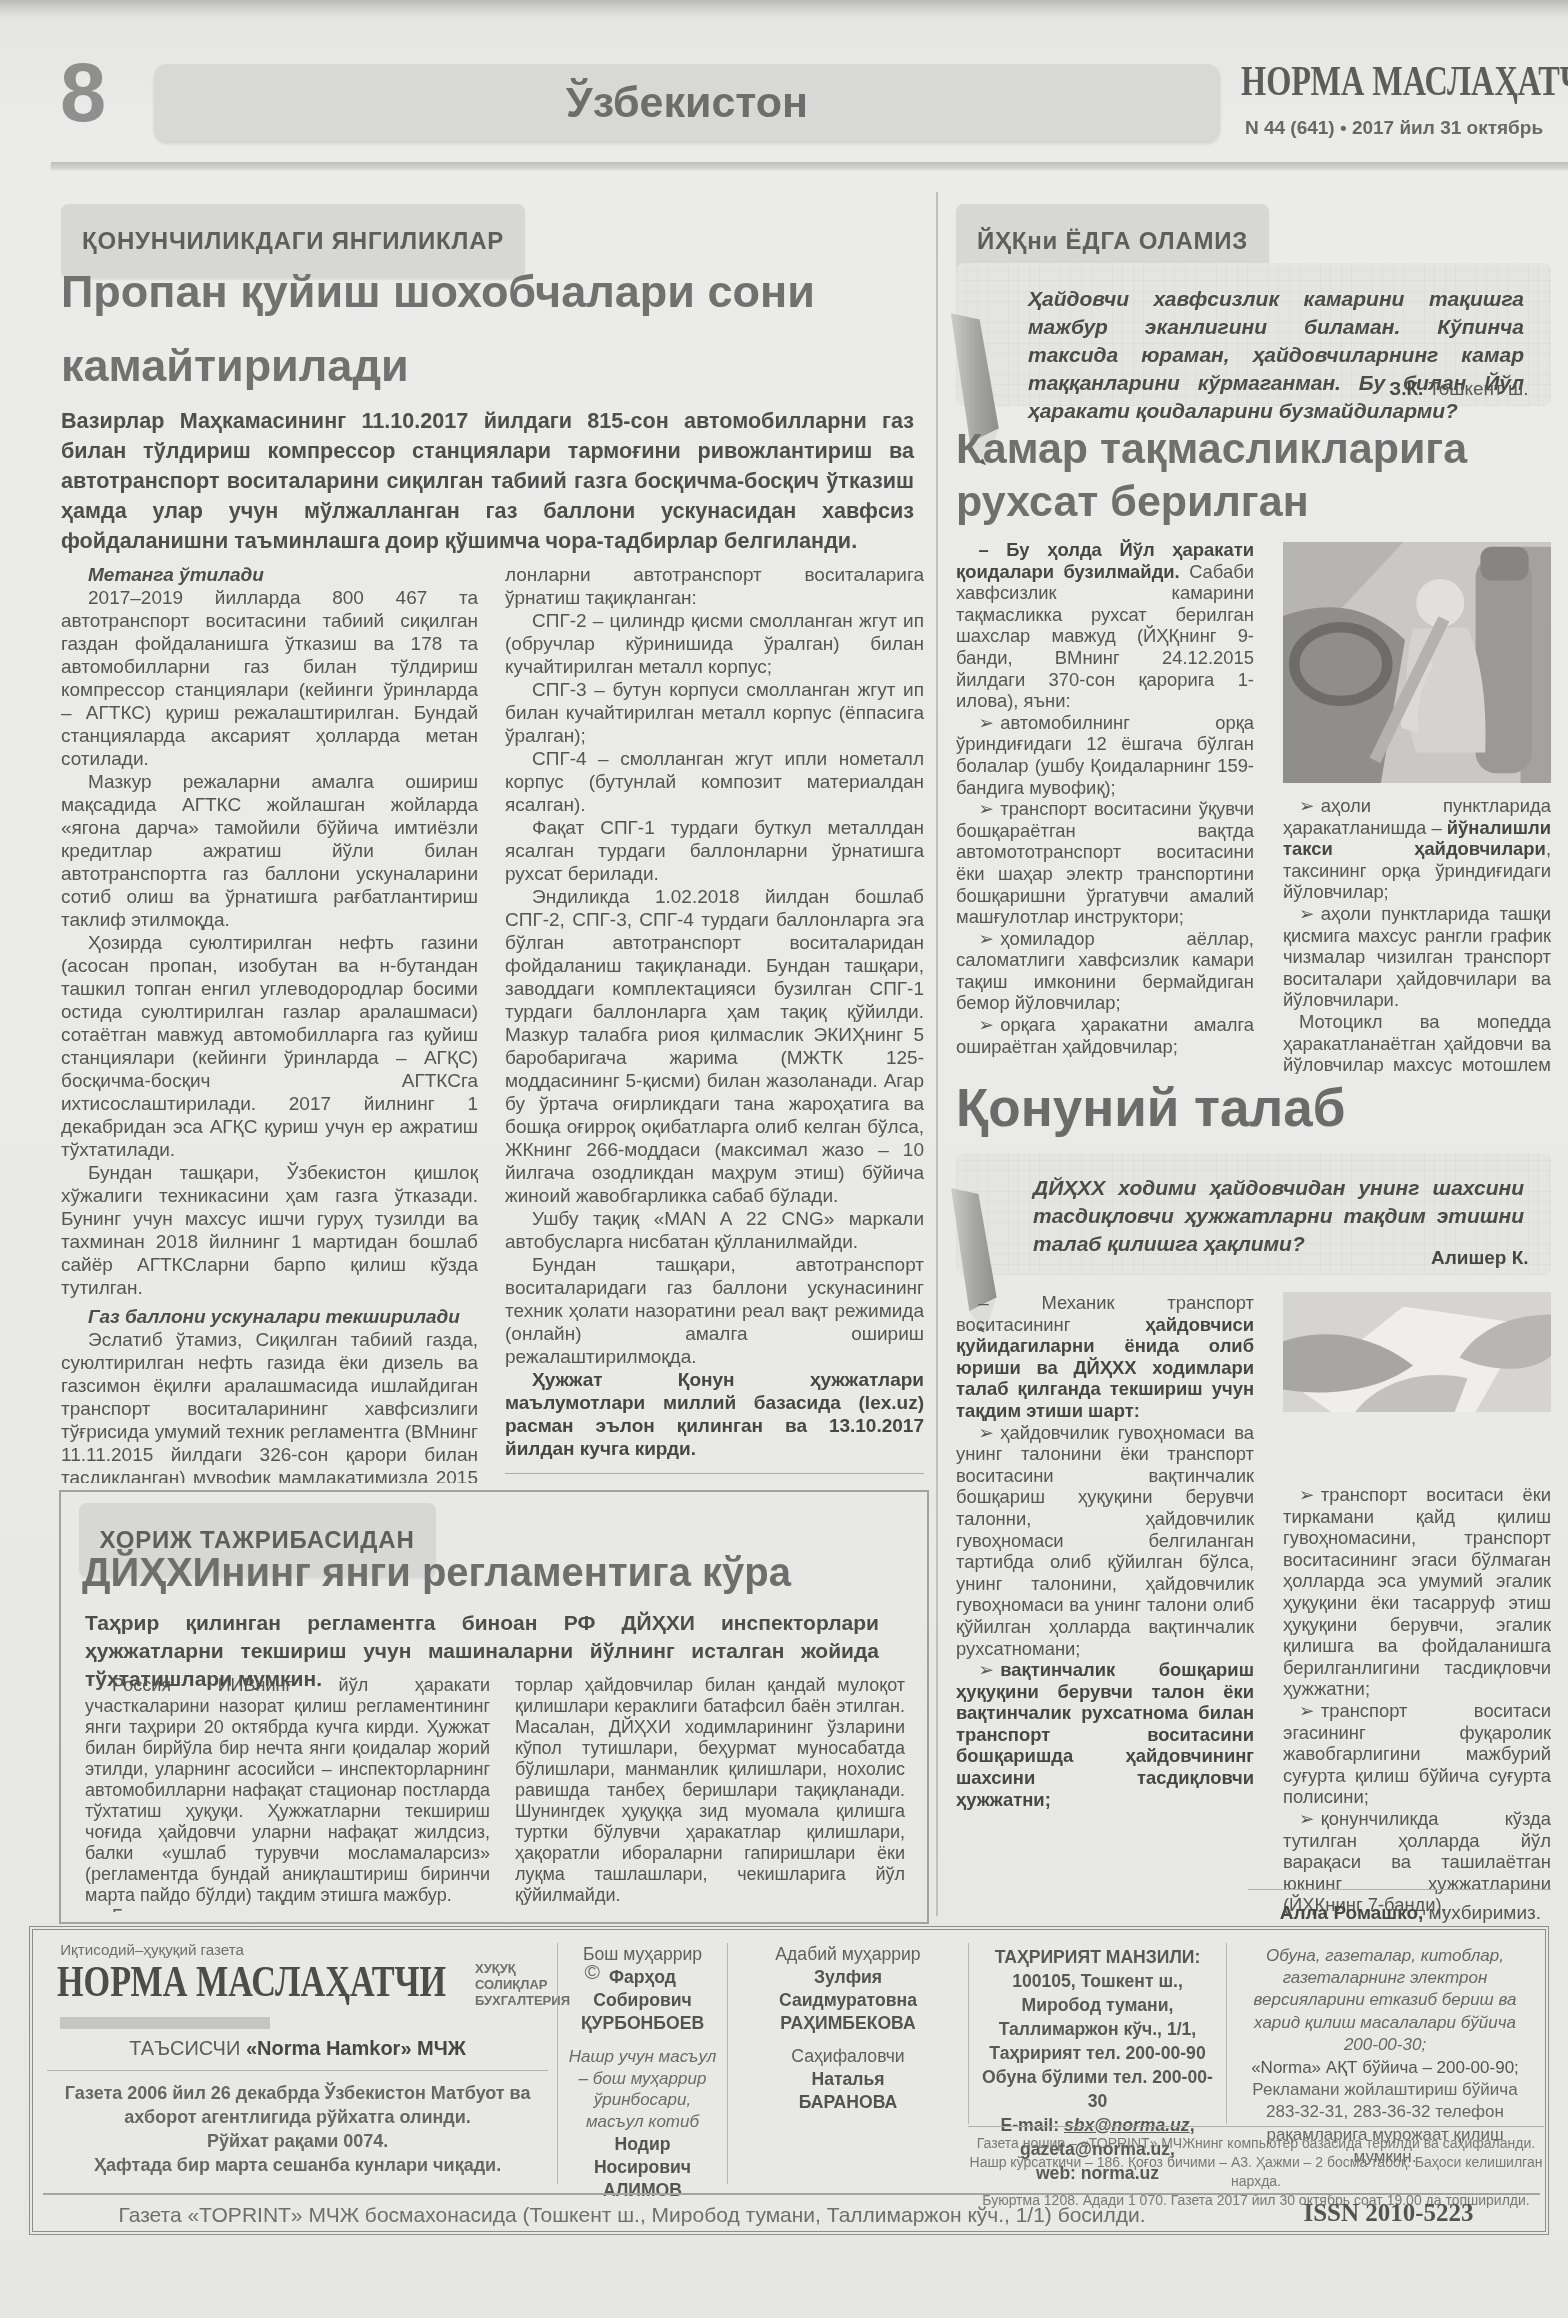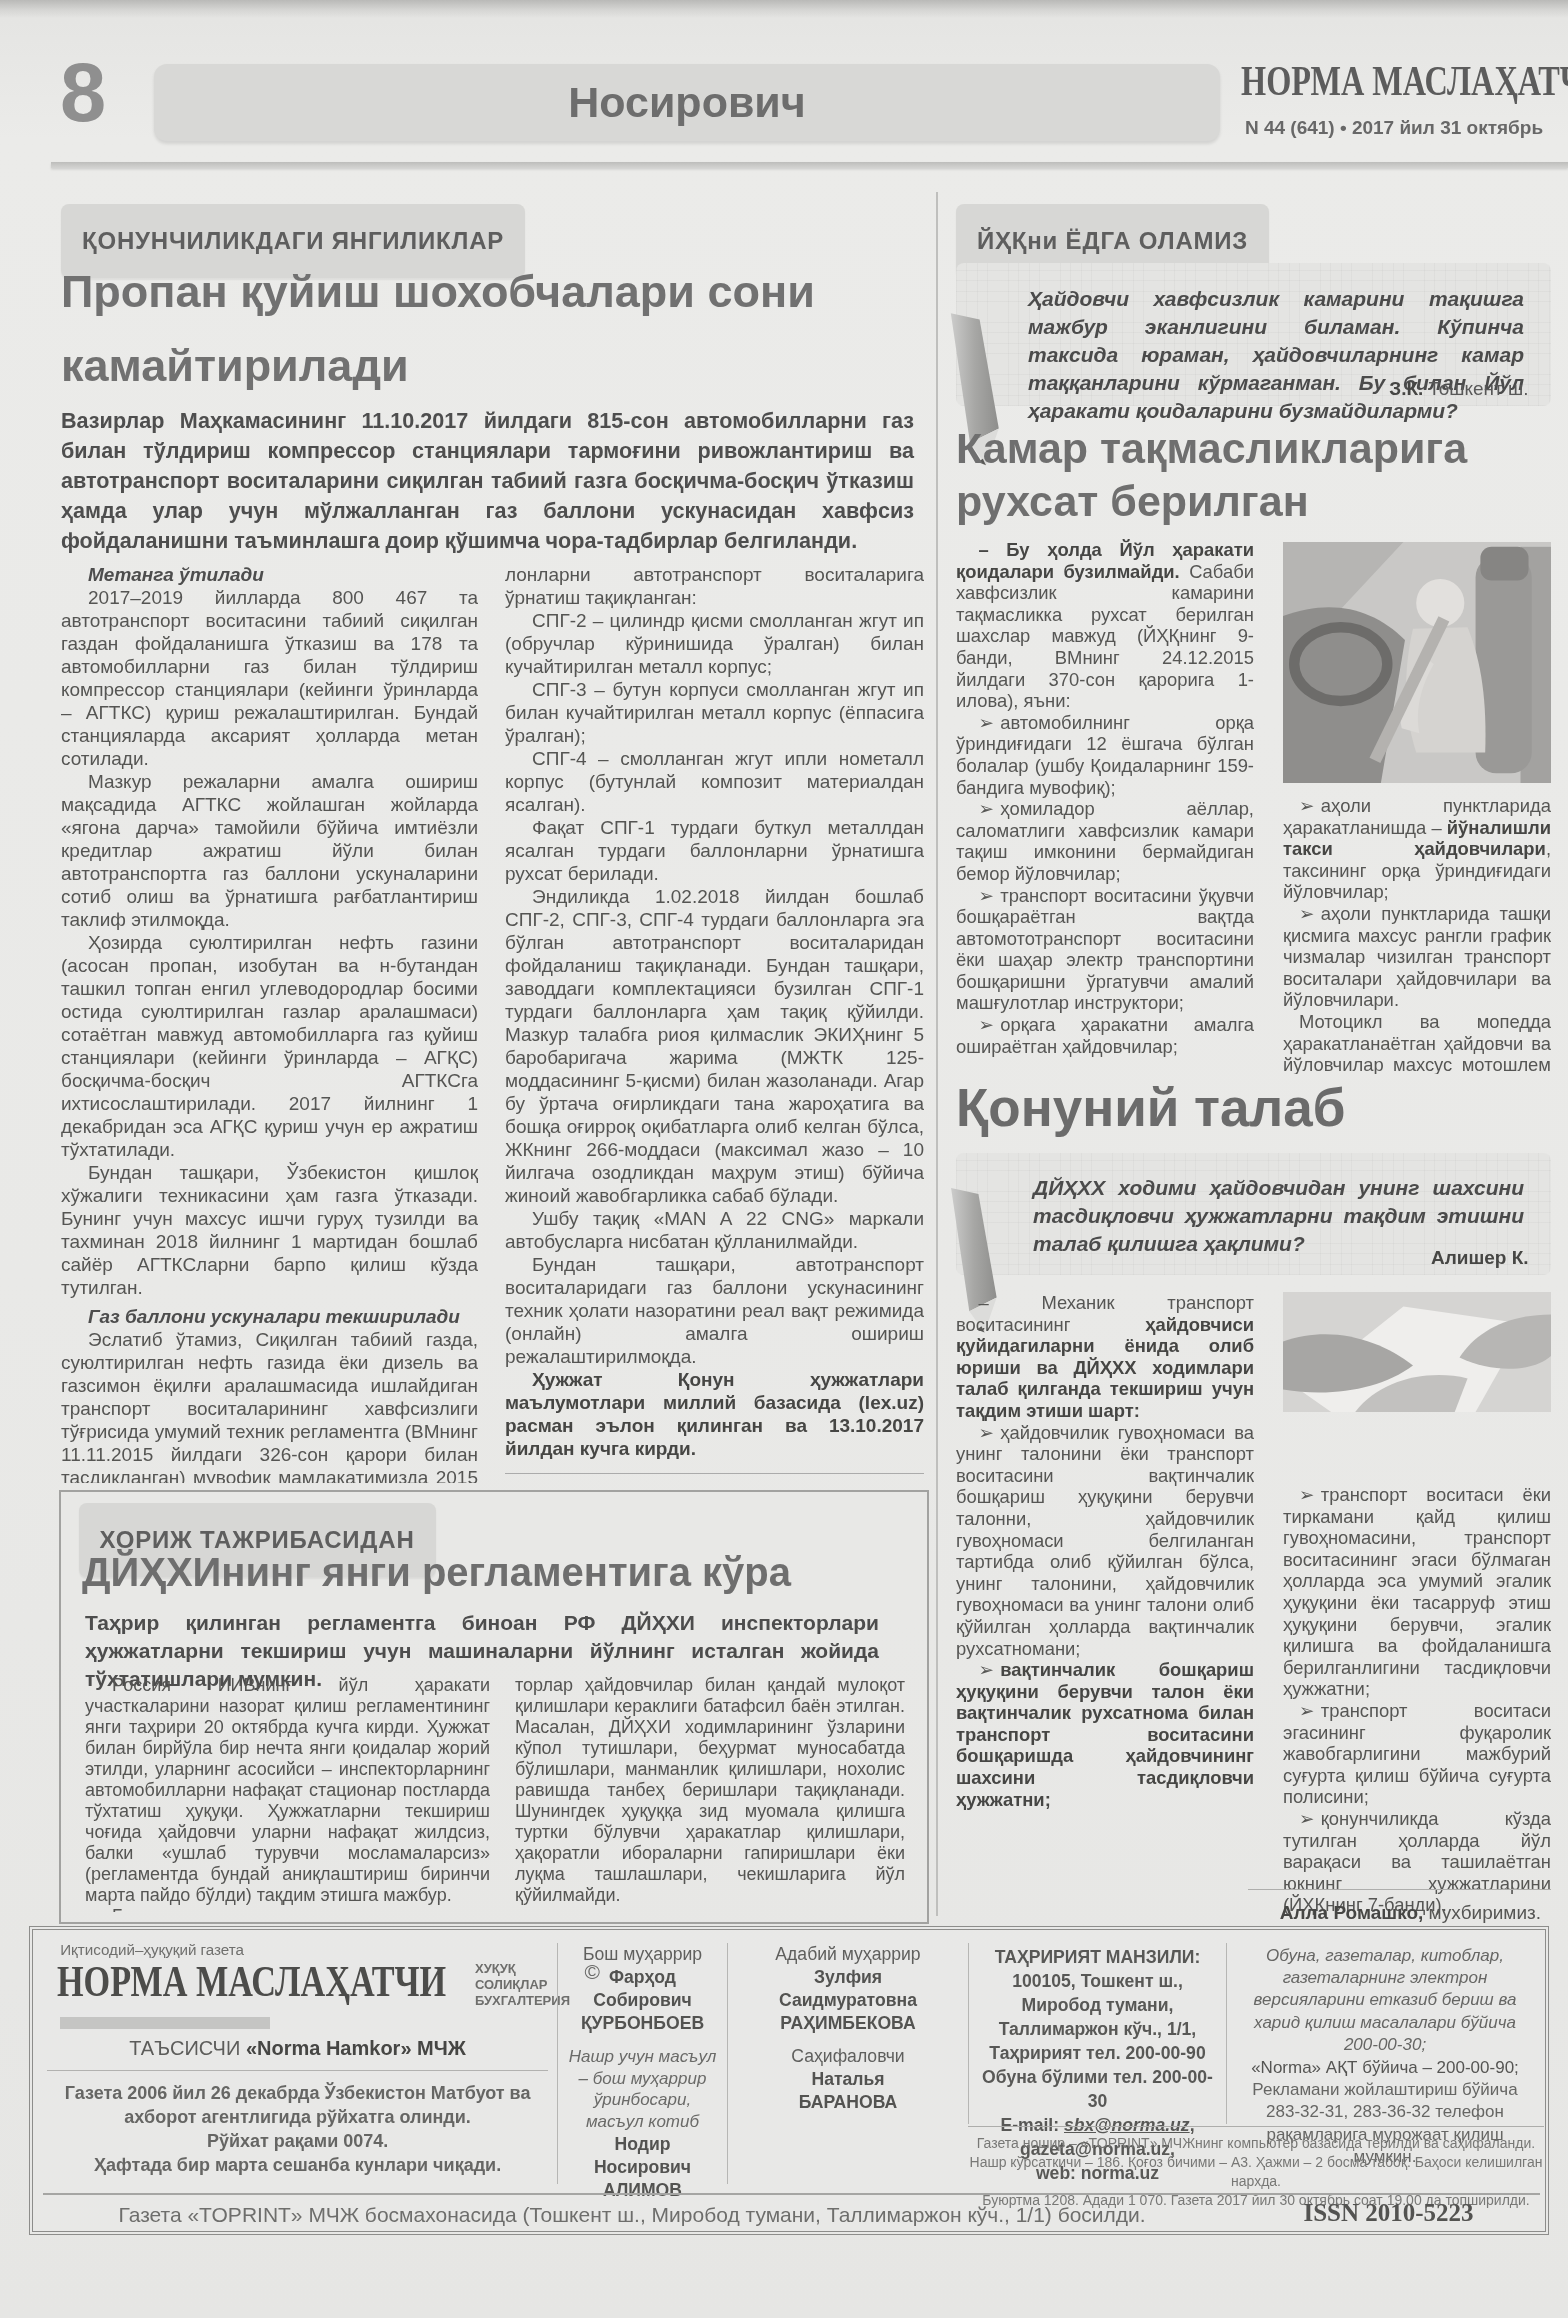--- a/index.html
+++ b/index.html
@@ -100,21 +100,21 @@
   .u{text-decoration:underline;font-style:italic;font-weight:700;}
 </style>
 </head>
 <body>
 
 <div class="page">
   <div class="scan-edge abs"></div>
 
   <div class="pagenum abs">8</div>
   <div class="section-band abs">
-    <span>Носирович</span>
+    <span>Ўзбекистон</span>
   </div>
   <div class="masthead-top abs">НОРМА МАСЛАҲАТЧИ</div>
   <div class="issue-line abs">N 44 (641) • 2017 йил 31 октябрь</div>
   <div class="header-rule abs"></div>
   <div class="v-divider abs"></div>
 
   <div class="kicker kicker1 abs">ҚОНУНЧИЛИКДАГИ ЯНГИЛИКЛАР</div>
   <div class="headline1 abs">Пропан қуйиш шохобчалари сони камайтирилади</div>
   <div class="lede1 abs">Вазирлар Маҳкамасининг 11.10.2017 йилдаги 815-сон автомобилларни газ билан тўлдириш компрессор станциялари тармоғини ривожлантириш ва автотранспорт воситаларини сиқилган табиий газга босқичма-босқич ўтказиш ҳамда улар учун мўлжалланган газ баллони ускунасидан хавфсиз фойдаланишни таъминлашга доир қўшимча чора-тадбирлар белгиланди.</div>
 
@@ -176,22 +176,22 @@
     <div class="q-asker">
       <b>З.К.</b><span> Тошкент ш.</span>
     </div>
   </div>
 
   <div class="headline2 abs">Камар тақмасликларига рухсат берилган</div>
 
   <div class="r1colA rbody abs">
     <p><b>– Бу ҳолда Йўл ҳаракати қоидалари бузилмайди.</b><span> Сабаби хавфсизлик камарини тақмасликка рухсат берилган шахслар мавжуд (ЙҲҚнинг 9-банди, ВМнинг 24.12.2015 йилдаги 370-сон қарорига 1-илова), яъни:</span></p>
     <p class="li"><span class="arrow">➢</span><span>автомобилнинг орқа ўриндиғидаги 12 ёшгача бўлган болалар (ушбу Қоидаларнинг 159-бандига мувофиқ);</span></p>
+    <p class="li"><span class="arrow">➢</span><span>транспорт воситасини ўқувчи бошқараётган вақтда автомототранспорт воситасини ёки шаҳар электр транспортини бошқаришни ўргатувчи амалий машғулотлар инструктори;</span></p>
     <p class="li"><span class="arrow">➢</span><span>ҳомиладор аёллар, саломатлиги хавфсизлик камари тақиш имконини бермайдиган бемор йўловчилар;</span></p>
-    <p class="li"><span class="arrow">➢</span><span>транспорт воситасини ўқувчи бошқараётган вақтда автомототранспорт воситасини ёки шаҳар электр транспортини бошқаришни ўргатувчи амалий машғулотлар инструктори;</span></p>
     <p class="li"><span class="arrow">➢</span><span>орқага ҳаракатни амалга ошираётган ҳайдовчилар;</span></p>
   </div>
 
   <svg class="photo photo1 abs" viewBox="0 0 334 300" preserveAspectRatio="none">
     <rect width="334" height="300" fill="#c9c8c6"></rect>
     <polygon points="0,0 150,0 64,92 0,112" fill="#b6b5b3"></polygon>
     <path d="M0,92 C60,70 112,82 152,122 L122,300 L0,300 Z" fill="#8f8e8c"></path>
     <ellipse cx="72" cy="152" rx="58" ry="46" fill="none" stroke="#6d6c6a" stroke-width="13"></ellipse>
     <rect x="296" y="6" width="38" height="294" fill="#a3a2a0"></rect>
     <rect x="240" y="18" width="70" height="270" rx="26" fill="#9a9997"></rect>

